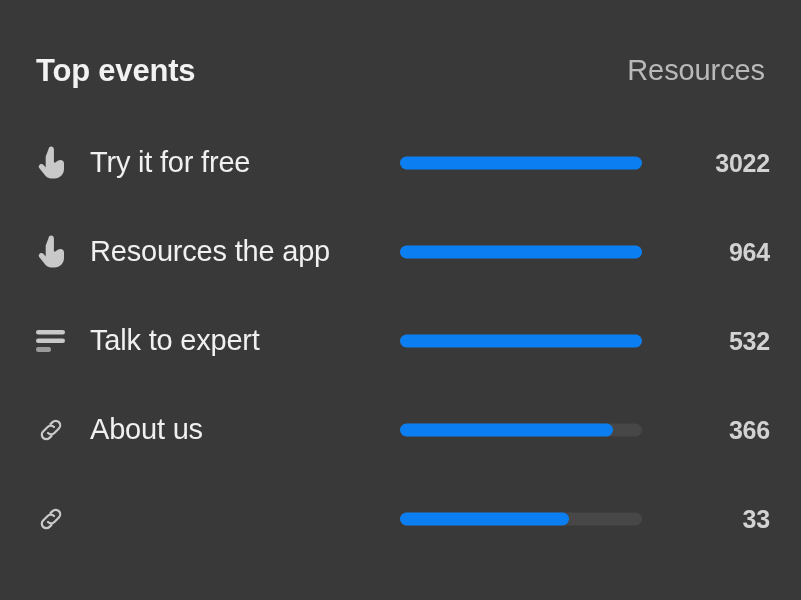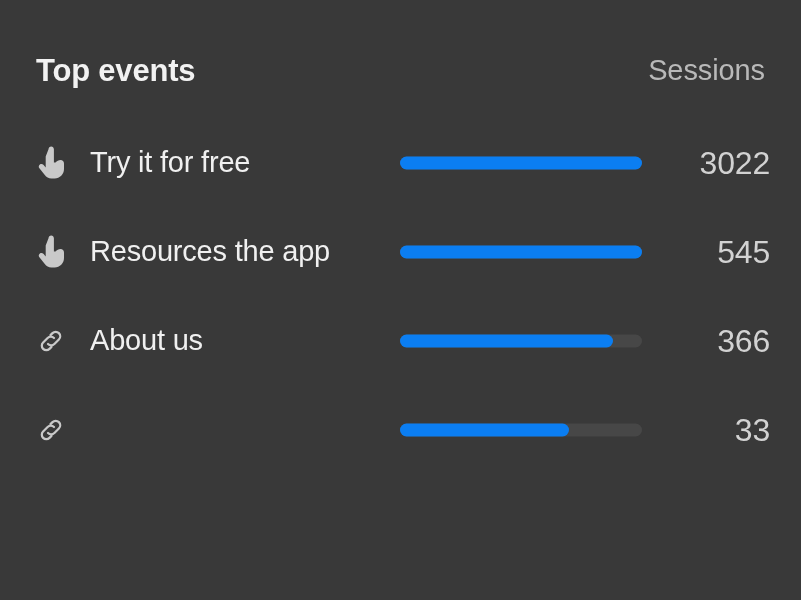--- a/index.html
+++ b/index.html
@@ -113,36 +113,37 @@
     height: 13px;
     background: #0b7ef2;
     border-radius: 7px;
   }
 
   .row-value {
     position: absolute;
     right: 31px;
     top: 50%;
     transform: translateY(-50%);
-    font-size: 32px;
+    font-size: 25px;
     color: #d2d2d2;
     letter-spacing: -0.2px;
     text-align: right;
     line-height: 1;
     white-space: nowrap;
+    font-weight: bold;
   }
 </style>
 </head>
 <body style="background: rgb(57, 57, 57);">
 
 <div class="panel">
 
   <div class="panel-header">
     <div class="panel-title">Top events</div>
-    <div class="panel-metric">Sessions</div>
+    <div class="panel-metric">Resources</div>
   </div>
 
   <div class="rows">
 
     <div class="event-row">
       <span class="row-icon">
         <svg width="30" height="34" viewBox="0 0 30 34" fill="none" xmlns="http://www.w3.org/2000/svg">
           <path d="M12.5 3.2c0-1.6 1.2-2.8 2.7-2.8s2.7 1.2 2.7 2.8v13.4h1.6c1.3-1.5 3.1-2.6 5.1-2.6 1.9 0 3.4 1.5 3.4 3.4v5.6c0 5.2-4.2 9.4-9.3 9.4h-3.4c-2.6 0-5-1.3-6.5-3.4L3.2 22c-.8-1.2-.5-2.8.7-3.6 1.1-.8 2.6-.6 3.5.4l2.3 2.6V10.5" fill="#c9c9c9"></path>
         </svg>
       </span>
@@ -158,23 +159,38 @@
       <span class="row-icon">
         <svg width="30" height="34" viewBox="0 0 30 34" fill="none" xmlns="http://www.w3.org/2000/svg">
           <path d="M12.5 3.2c0-1.6 1.2-2.8 2.7-2.8s2.7 1.2 2.7 2.8v13.4h1.6c1.3-1.5 3.1-2.6 5.1-2.6 1.9 0 3.4 1.5 3.4 3.4v5.6c0 5.2-4.2 9.4-9.3 9.4h-3.4c-2.6 0-5-1.3-6.5-3.4L3.2 22c-.8-1.2-.5-2.8.7-3.6 1.1-.8 2.6-.6 3.5.4l2.3 2.6V10.5" fill="#c9c9c9"></path>
         </svg>
       </span>
       <span class="row-label">Resources the app</span>
       <span class="bar-wrap">
         <span class="bar-track" style="background: rgb(71, 71, 71);"></span>
         <span class="bar-fill" style="width: 100%; background: rgb(11, 126, 242);"></span>
       </span>
-      <span class="row-value">545</span>
-    </div>
-
+      <span class="row-value">964</span>
+    </div>
+
+    <div class="event-row">
+      <span class="row-icon">
+        <svg width="30" height="24" viewBox="0 0 30 24" fill="none" xmlns="http://www.w3.org/2000/svg">
+          <rect x="0" y="1" width="29" height="4.5" rx="2.2" fill="#c9c9c9"></rect>
+          <rect x="0" y="9.5" width="29" height="4.5" rx="2.2" fill="#c9c9c9"></rect>
+          <rect x="0" y="18" width="15" height="5" rx="2.2" fill="#9a9a9a"></rect>
+        </svg>
+      </span>
+      <span class="row-label">Talk to expert</span>
+      <span class="bar-wrap">
+        <span class="bar-track" style="background: rgb(71, 71, 71);"></span>
+        <span class="bar-fill" style="width: 100%; background: rgb(11, 126, 242);"></span>
+      </span>
+      <span class="row-value">532</span>
+    </div>
 
     <div class="event-row">
       <span class="row-icon">
         <svg width="30" height="30" viewBox="0 0 24 24" fill="none" xmlns="http://www.w3.org/2000/svg">
           <path d="M9.6 14.4a3.6 3.6 0 0 0 5.1 0l3.6-3.6a3.6 3.6 0 0 0-5.1-5.1l-1.6 1.6" stroke="#c9c9c9" stroke-width="1.8" stroke-linecap="round"></path>
           <path d="M14.4 9.6a3.6 3.6 0 0 0-5.1 0l-3.6 3.6a3.6 3.6 0 0 0 5.1 5.1l1.6-1.6" stroke="#c9c9c9" stroke-width="1.8" stroke-linecap="round"></path>
         </svg>
       </span>
       <span class="row-label">About us</span>
       <span class="bar-wrap">

